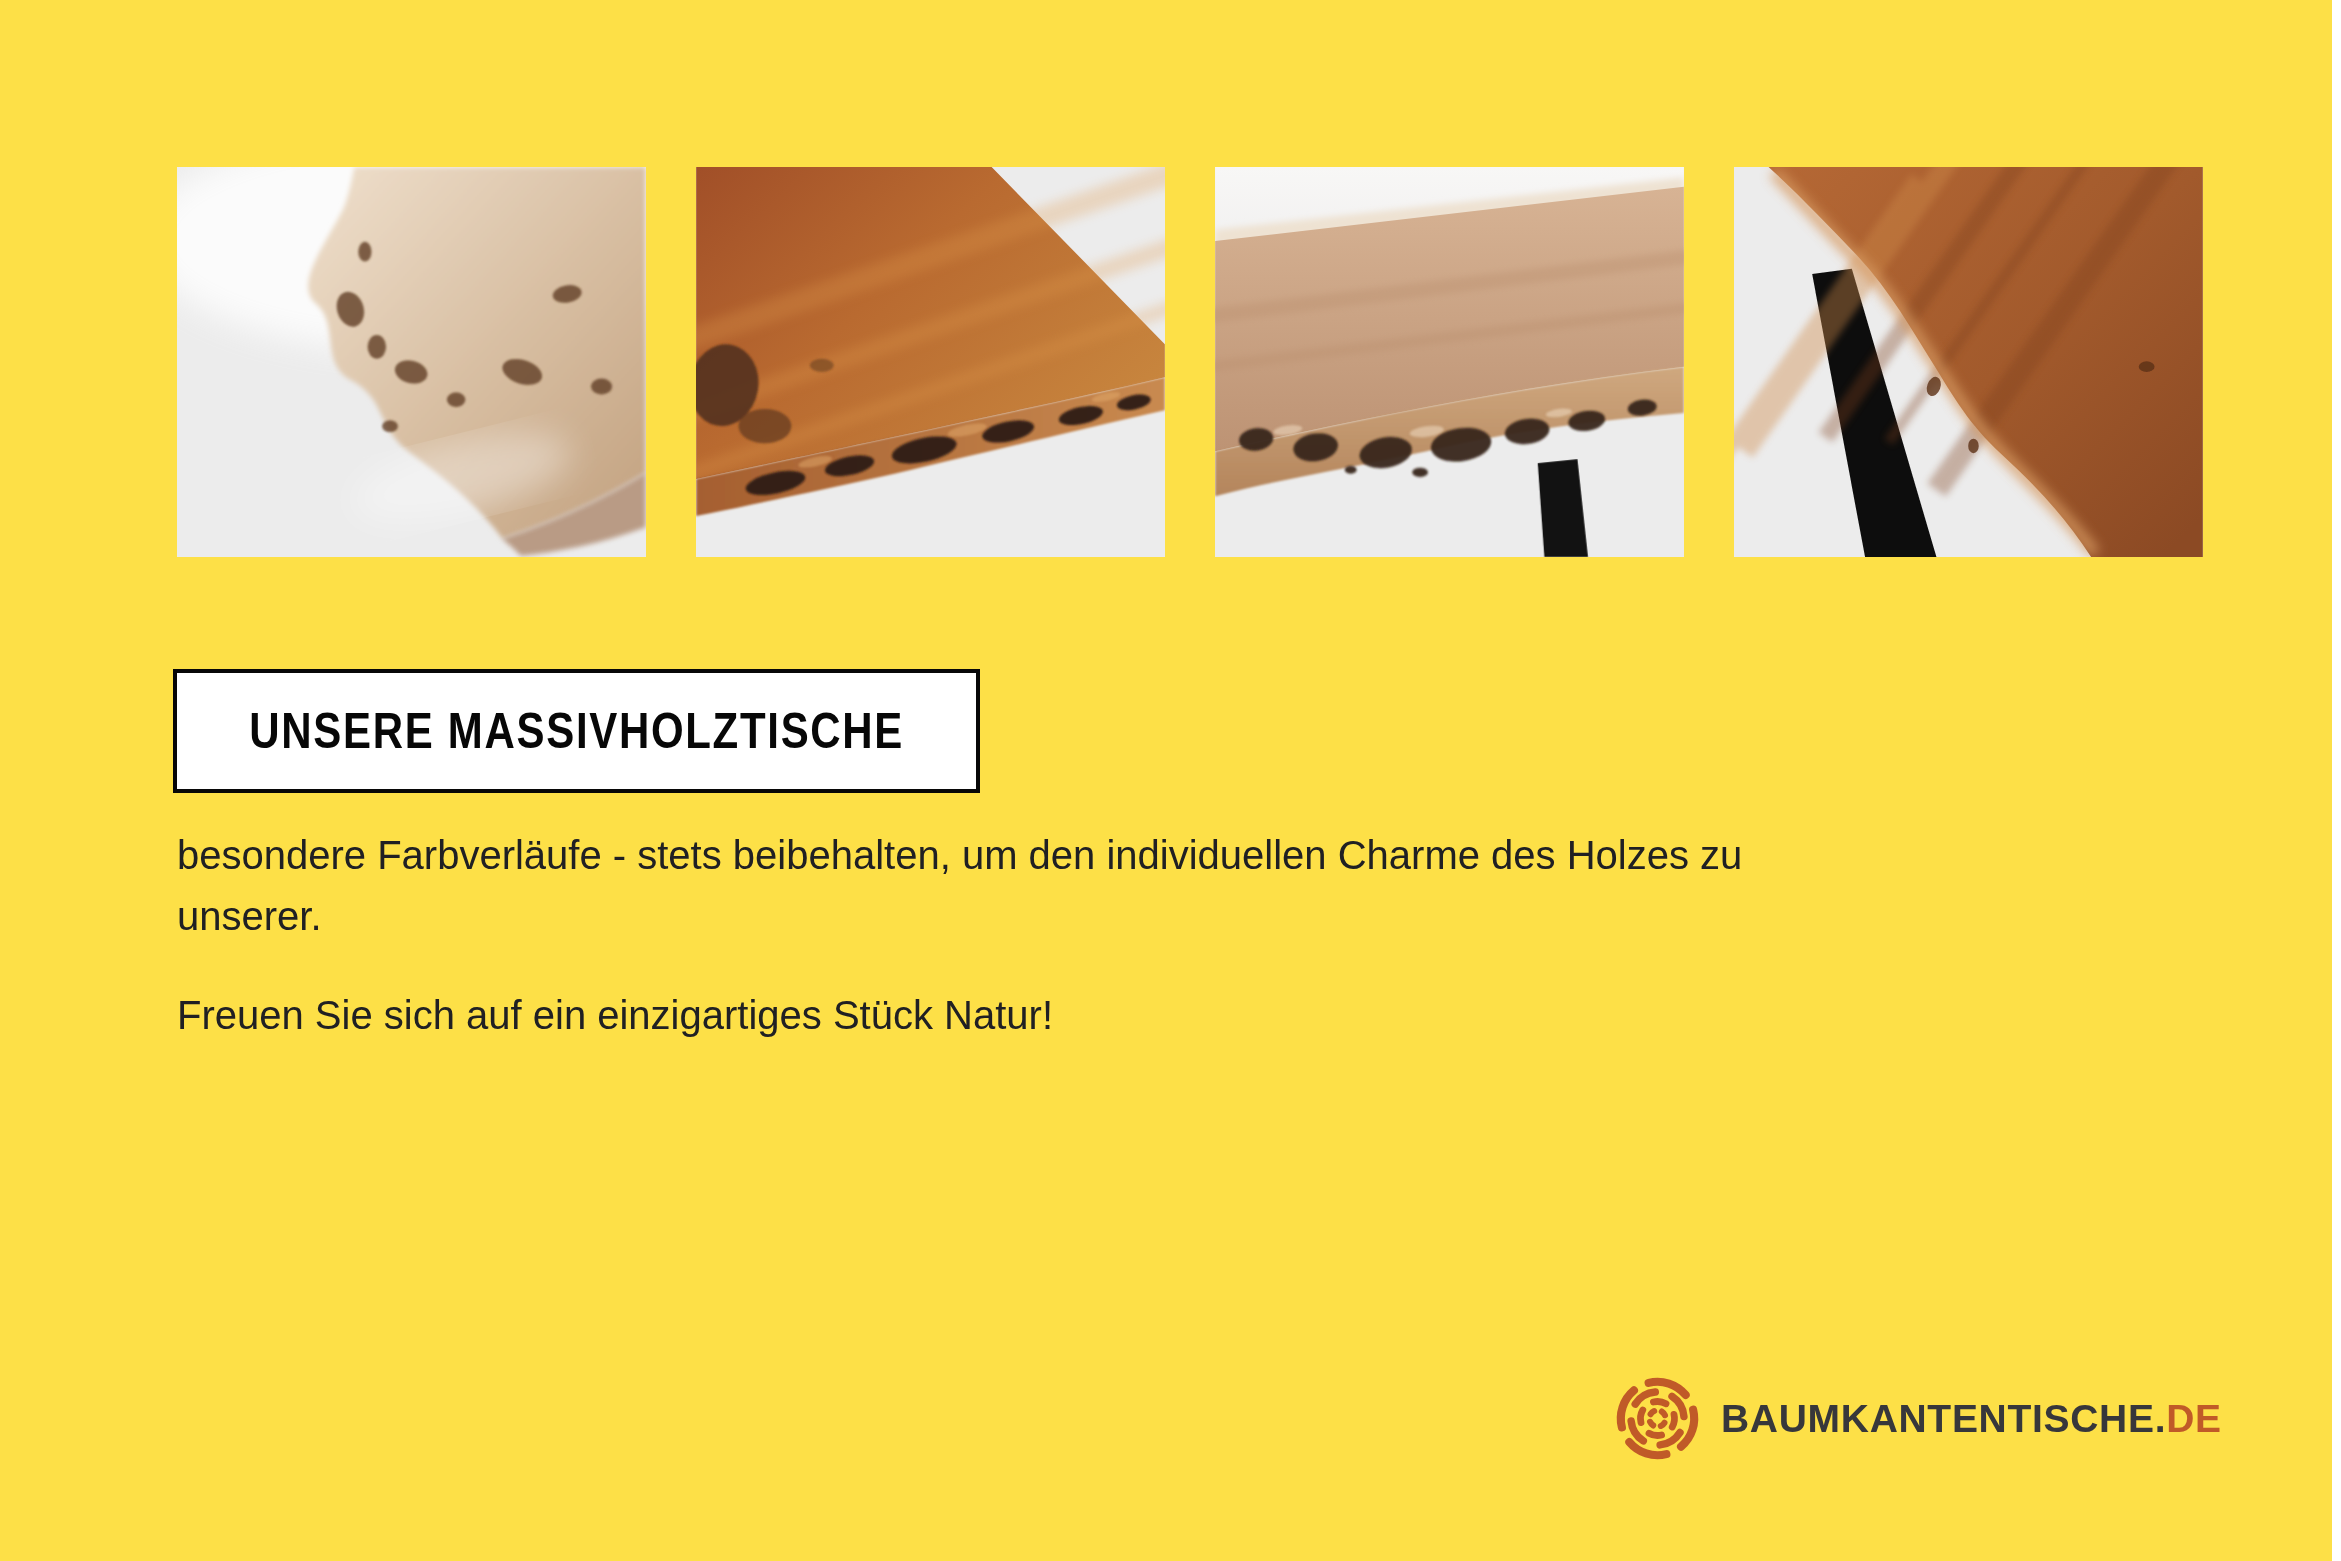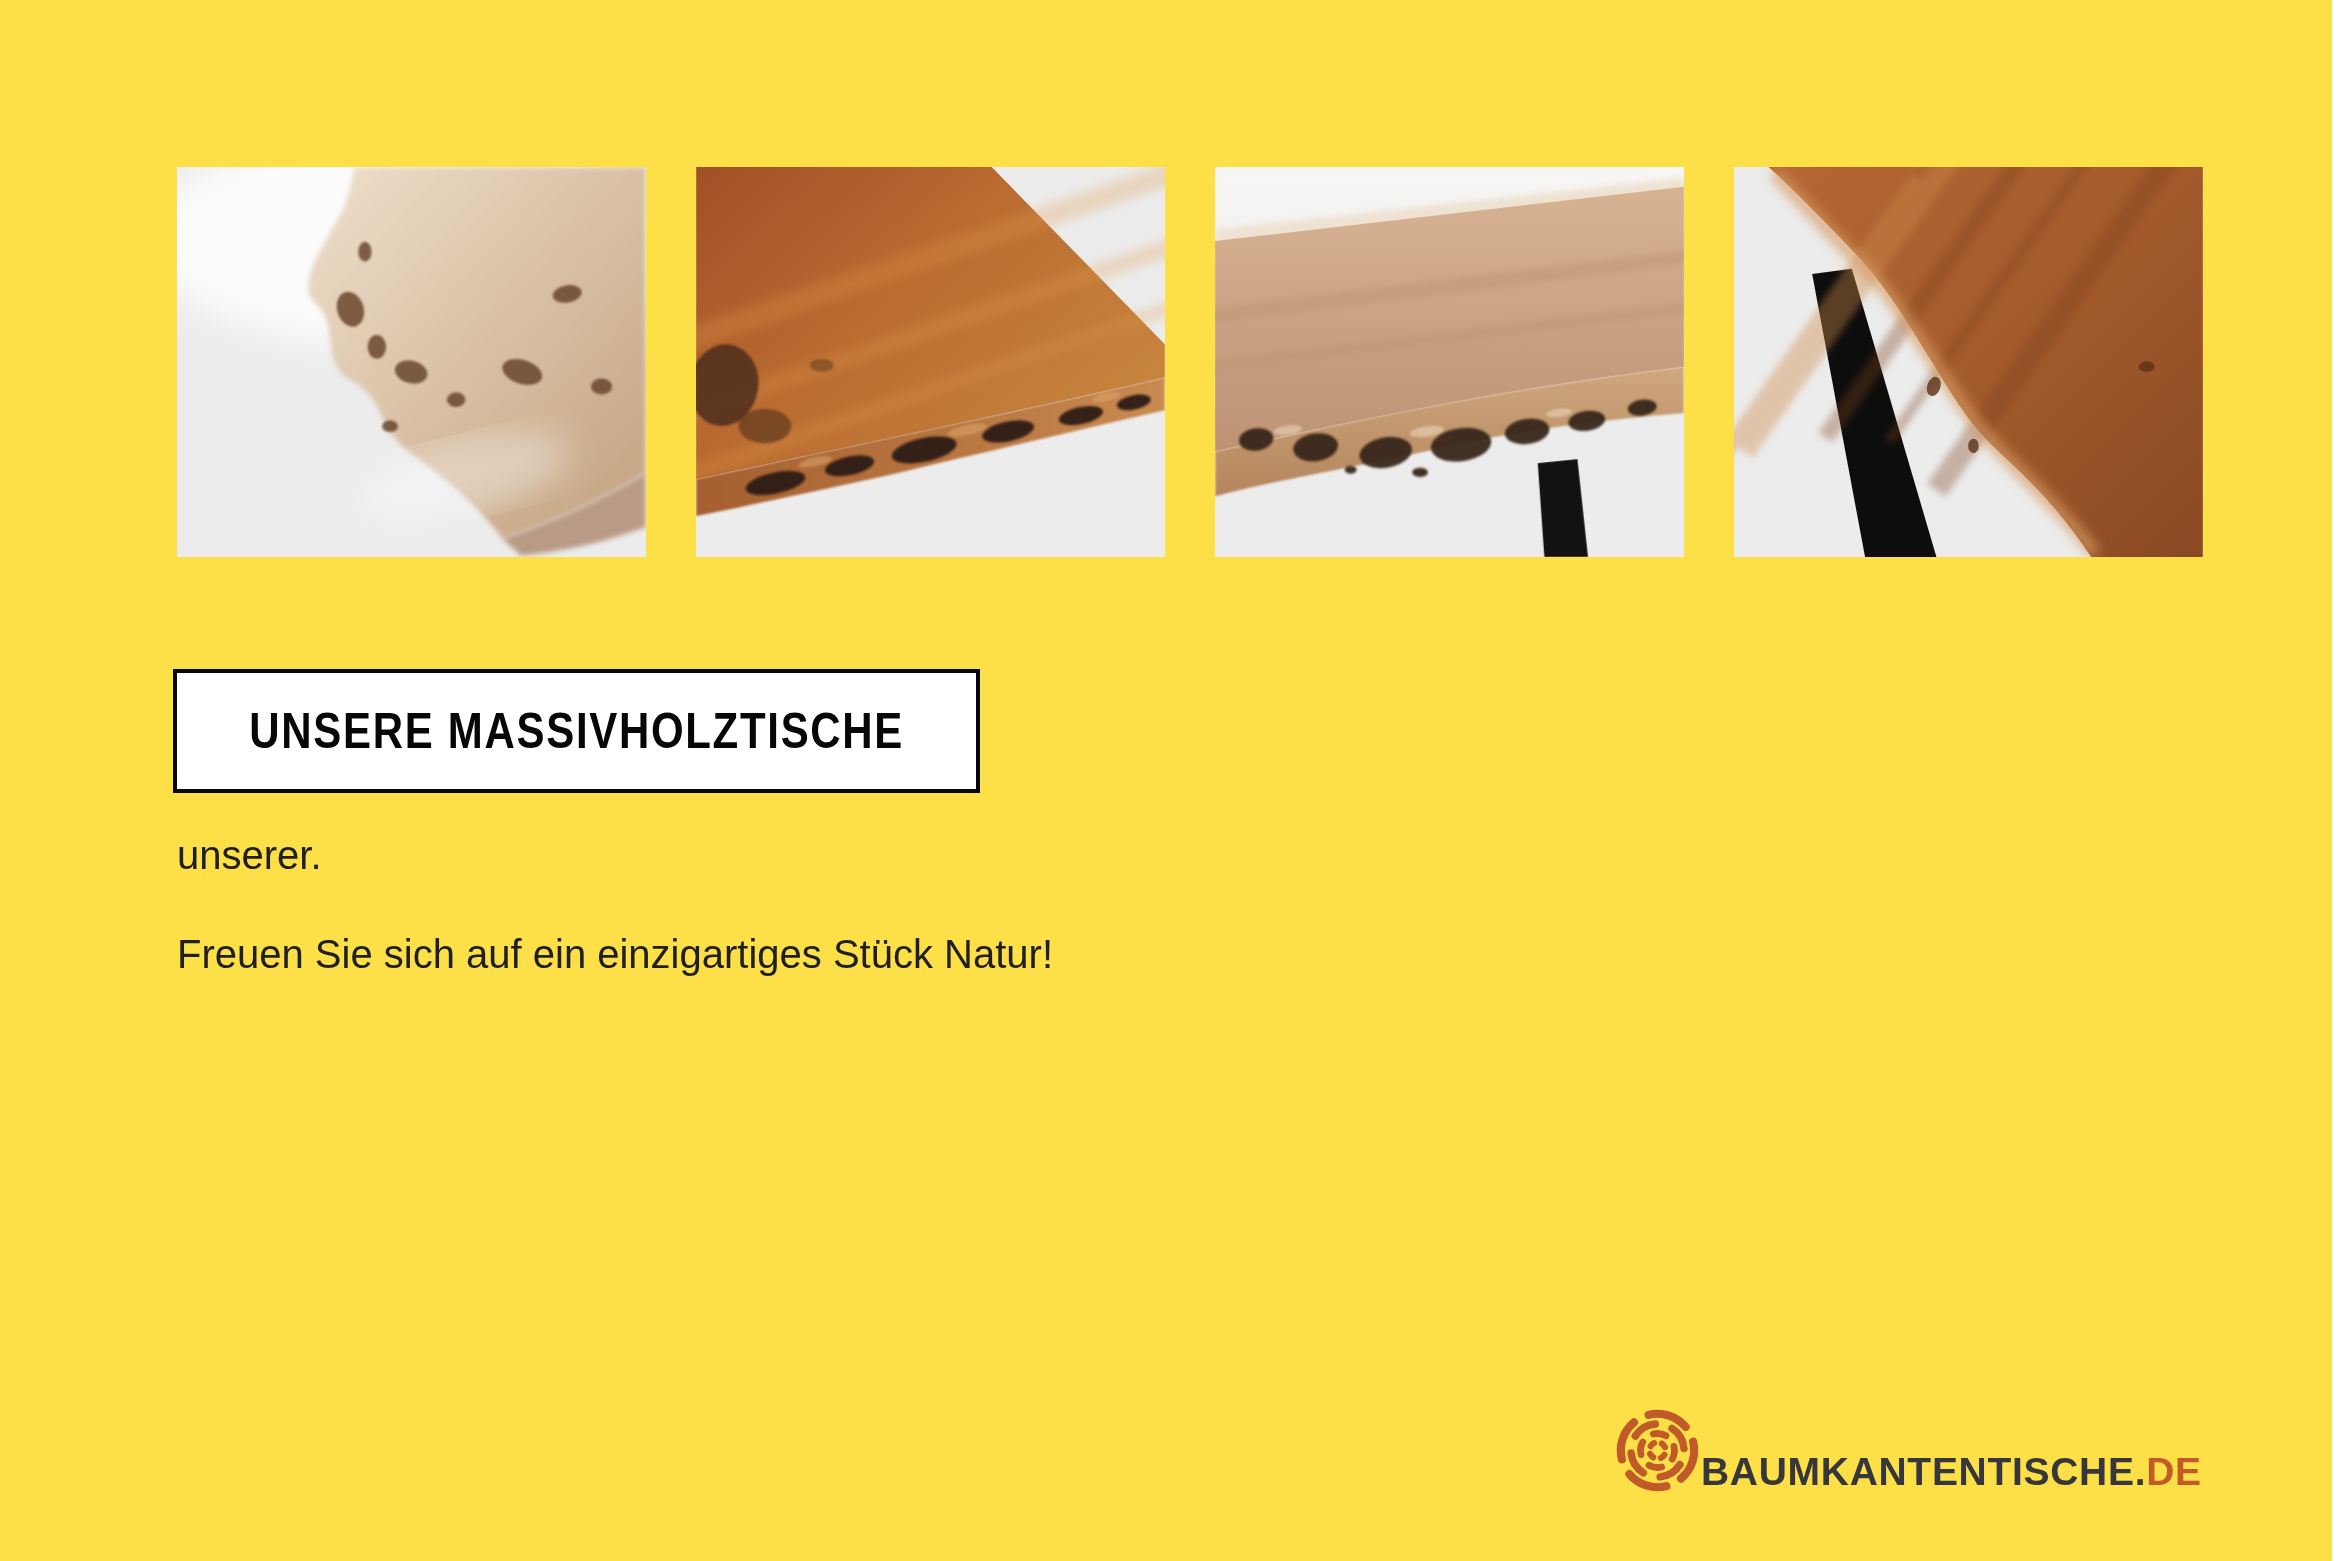--- a/index.html
+++ b/index.html
@@ -64,24 +64,25 @@
     line-height: 61px;
     font-weight: 400;
   }
   .copy .para { margin: 0 0 38px 0; }
   .copy .line { white-space: nowrap; }
 
   
   .logo {
     position: absolute;
     left: 1614px;
-    top: 1407px;
+    top: 1375px;
     height: 87px;
     display: flex;
-    align-items: flex-end;
+    align-items: center;
+    gap: 20px;
     cursor: pointer;
   }
   .logo-icon { width: 87px; height: 87px; flex: 0 0 auto; }
   .wordmark {
     font-size: 39px;
     font-weight: 700;
     letter-spacing: 0.7px;
     white-space: nowrap;
   }
   .wordmark .brand-dark { color: #37373b; }
@@ -269,20 +270,21 @@
       </svg>
     </div>
   </div>
 
   <div class="title-box">
     <span class="title-text">UNSERE MASSIVHOLZTISCHE</span>
   </div>
 
   <div class="copy">
     <div class="para">
+      <div class="line">besondere Farbverläufe - stets beibehalten, um den individuellen Charme des Holzes zu</div>
       <div class="line">unserer.</div>
     </div>
     <div class="para">
     </div>
     <div class="para">
       <div class="line">Freuen Sie sich auf ein einzigartiges Stück Natur!</div>
     </div>
   </div>
 
   <div class="logo">

